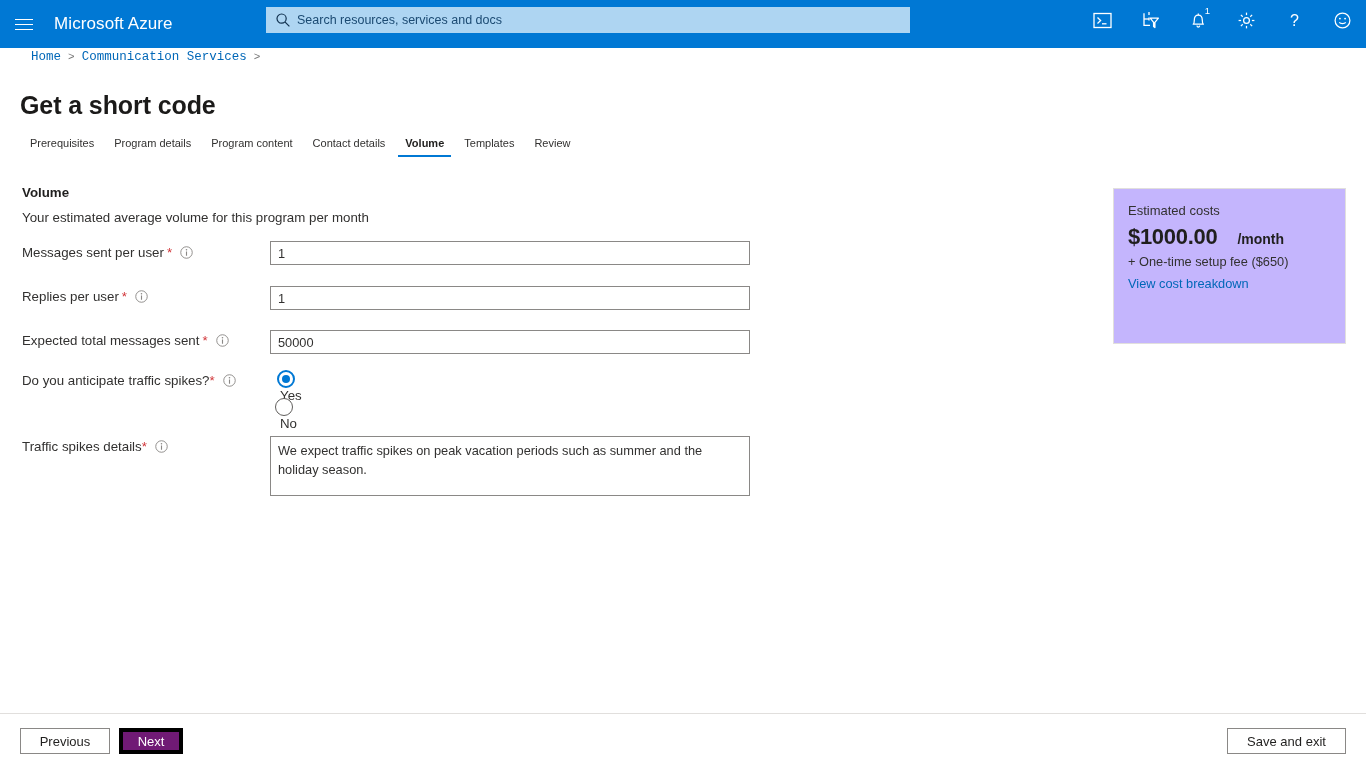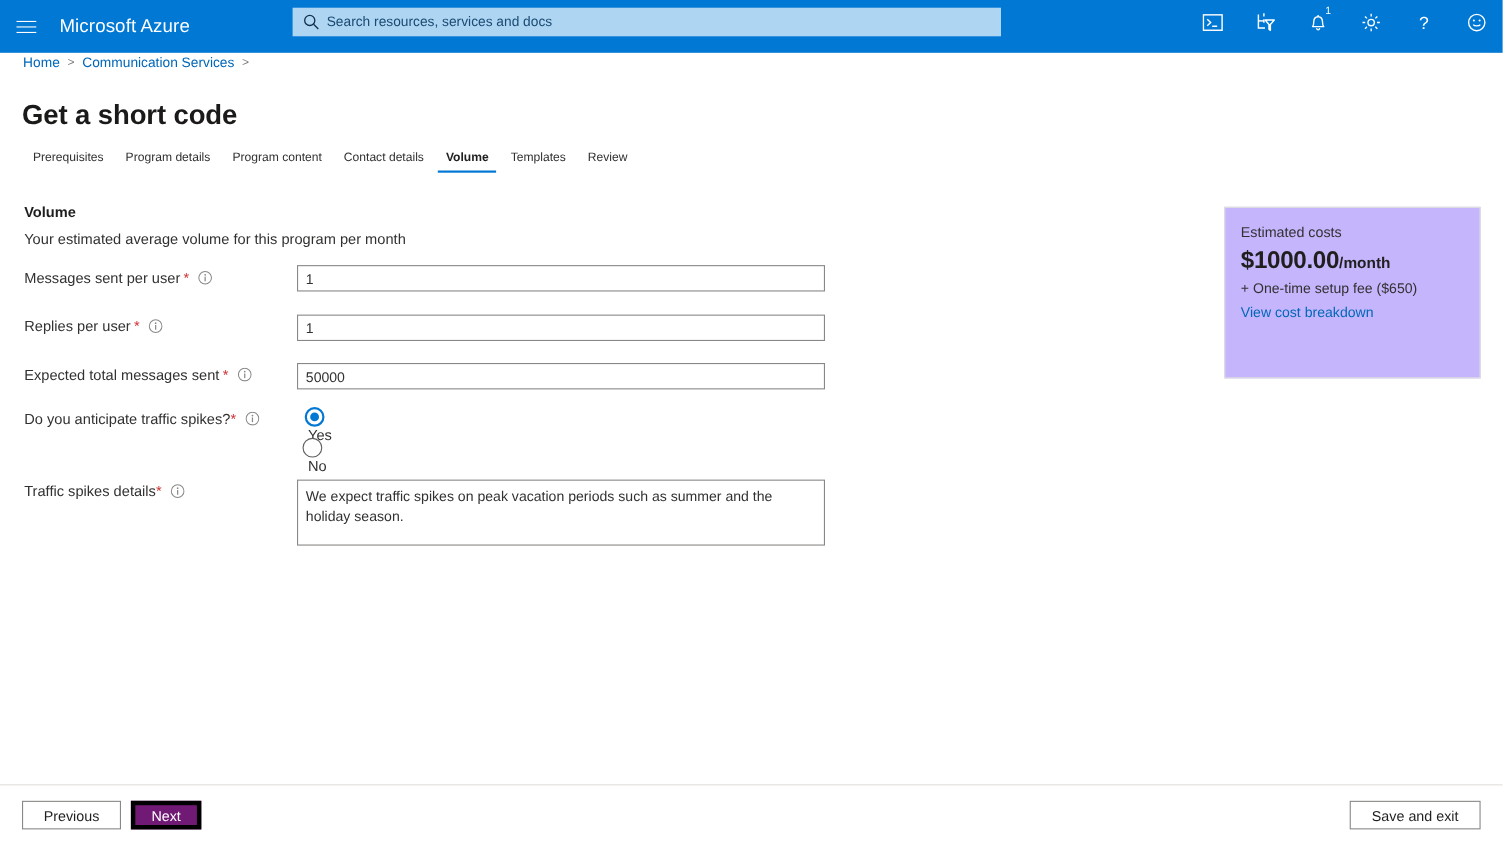--- a/index.html
+++ b/index.html
@@ -79,23 +79,23 @@
   #acctext .nm { color: #fff; font-size: 13px; font-weight: bold; display: block; }
   #acctext .org { color: #dce9f5; font-size: 9.5px; letter-spacing: .45px; display: block; margin-top: 1px; }
   #avatar {
     width: 30px; height: 30px; border-radius: 50%;
     overflow: hidden; flex: 0 0 30px; background: #6b4a3a;
     position: relative;
   }
 
   
   #breadcrumb {
-    position: absolute; left: 21px; top: 50px;
+    position: absolute; left: 31px; top: 50px;
     font-size: 12.5px; color: #0067b8;
-    display: flex; align-items: center; gap: 7px;
+    display: flex; align-items: center; gap: 7px; font-family: Liberation Mono, monospace;
   }
   #breadcrumb .crumb { cursor: pointer; }
   #breadcrumb .sep { color: #777; font-size: 11px; }
   #pagetitle {
     position: absolute; left: 20px; top: 74px;
     font-size: 25px; color: #1b1a19; font-weight: bold;
     letter-spacing: -.1px;
   }
 
   
@@ -177,21 +177,21 @@
     width: 233px; height: 156px;
     border: 1px solid #e1dfdd; background: #c4b5fd;
     padding: 14px 14px 0 14px;
   }
   #costcard .ct { font-size: 13px; color: #323130; }
   #costcard .amt {
     margin-top: 6px; color: #201f1e;
     font-size: 14px;
   }
   #costcard .amt .big { font-size: 22px; font-weight: bold; letter-spacing: -.3px; }
-  #costcard .amt .per { font-size: 14px; font-weight: bold; }
+  #costcard .amt .per { font-size: 14px; font-weight: bold; padding-left: 20px; }
   #costcard .fee { margin-top: 4px; font-size: 12.8px; color: #323130; }
   #costcard .lnk {
     margin-top: 7px; font-size: 12.8px; color: #0067b8; cursor: pointer;
   }
 
   
   #footrule {
     position: absolute; left: 0; top: 713px;
     width: 1366px; height: 1px; background: #e1dfdd;
   }

